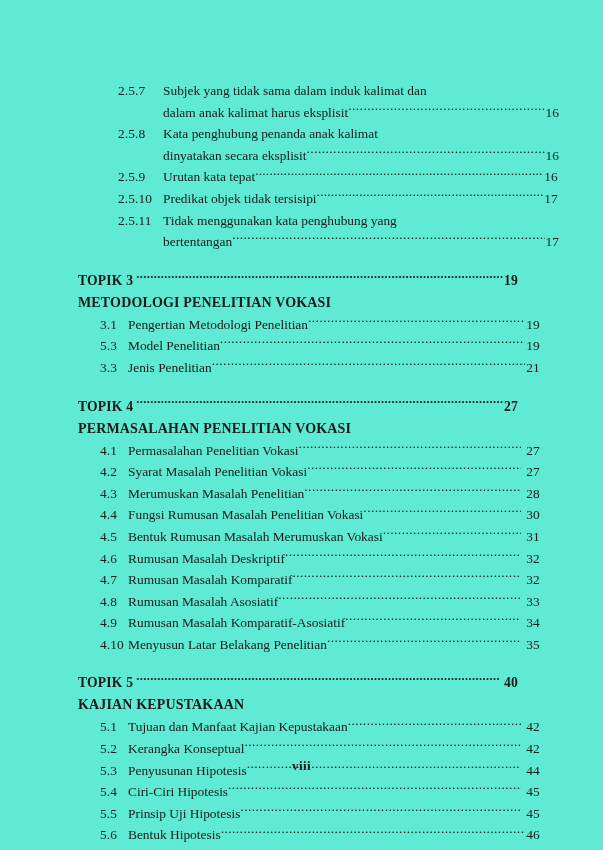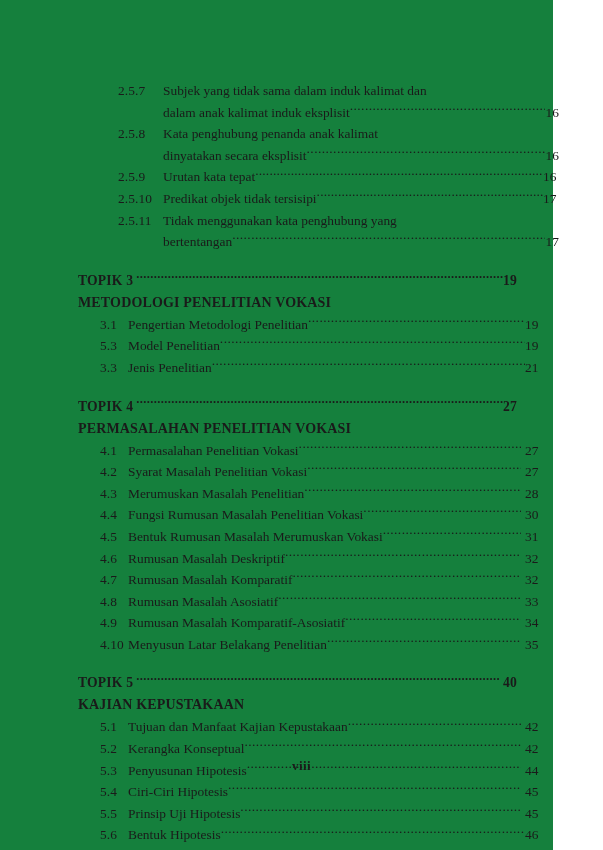--- a/index.html
+++ b/index.html
@@ -12,23 +12,23 @@
     height: 850px;
     font-family: "Liberation Serif", "DejaVu Serif", serif;
     color: #1a1a1a;
     position: relative;
     overflow: hidden;
   }
 
   #page {
     position: absolute;
     left: 0; top: 0;
-    width: 553px;
+    width: 603px;
     height: 850px;
-    background: #15803d;
+    background: #5eead4;
   }
 
   
   #toc {
     position: absolute;
     left: 78px;
     top: 80px;
     width: 441px;
   }
 
@@ -65,21 +65,21 @@
     left: 0;
     bottom: 0.02em;
     letter-spacing: 0.45px;
     color: #1a1a1a;
     font-size: 13.4px;
   }
 
   .pg {
     flex: 0 0 auto;
     font-variant-numeric: oldstyle-nums;
-    text-align: left;
+    text-align: center;
     letter-spacing: 0.1px;
   }
 
   
   .lvl3 { margin-left: 40px; }
   .lvl3 .num { width: 45px; }
   .lvl3 .label { }
   .lvl3 .leader::before { letter-spacing: 0.2px; }
   .lvl3 .pg { min-width: 16px; }
   
@@ -132,21 +132,21 @@
   <div id="toc">
 
     <div>
 
       <div class="row lvl3">
         <span class="num">2.5.7</span>
         <span class="label">Subjek yang tidak sama dalam induk kalimat dan</span>
       </div>
       <div class="row lvl3cont">
         <span class="num"></span>
-        <span class="label">dalam anak kalimat induk eksplisit</span>
+        <span class="label">dalam anak kalimat harus eksplisit</span>
         <span class="leader"></span>
         <span class="pg">16</span>
       </div>
 
       <div class="row lvl3">
         <span class="num">2.5.8</span>
         <span class="label">Kata penghubung penanda anak kalimat</span>
       </div>
       <div class="row lvl3cont">
         <span class="num"></span>

